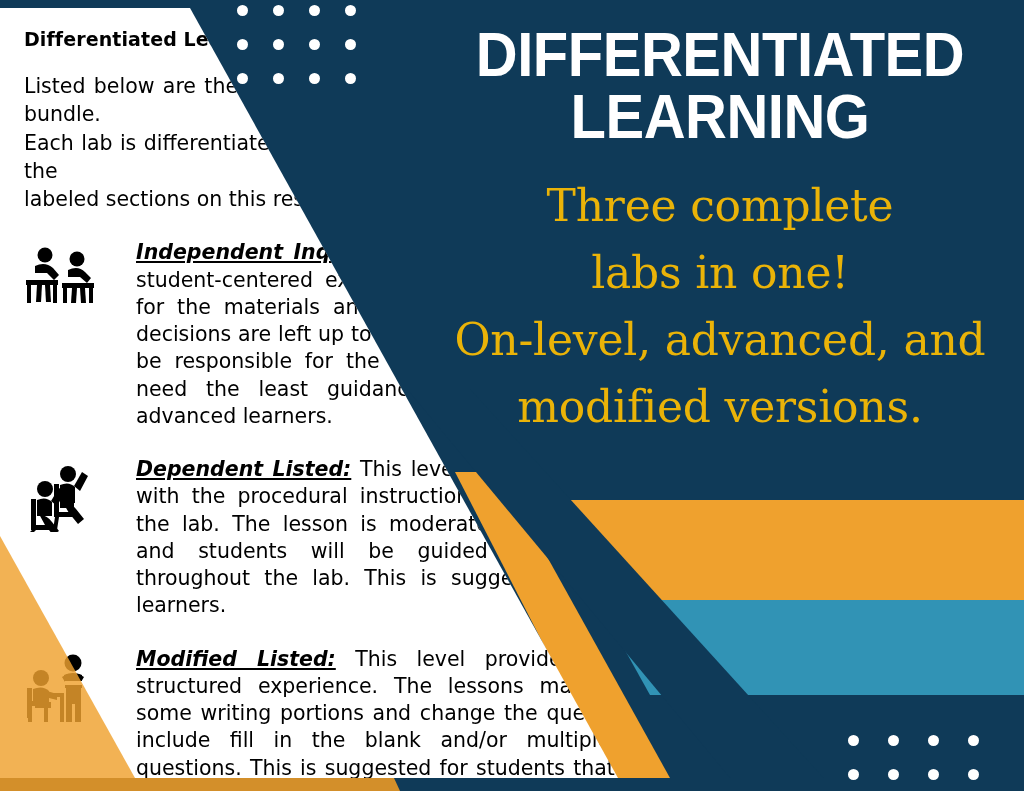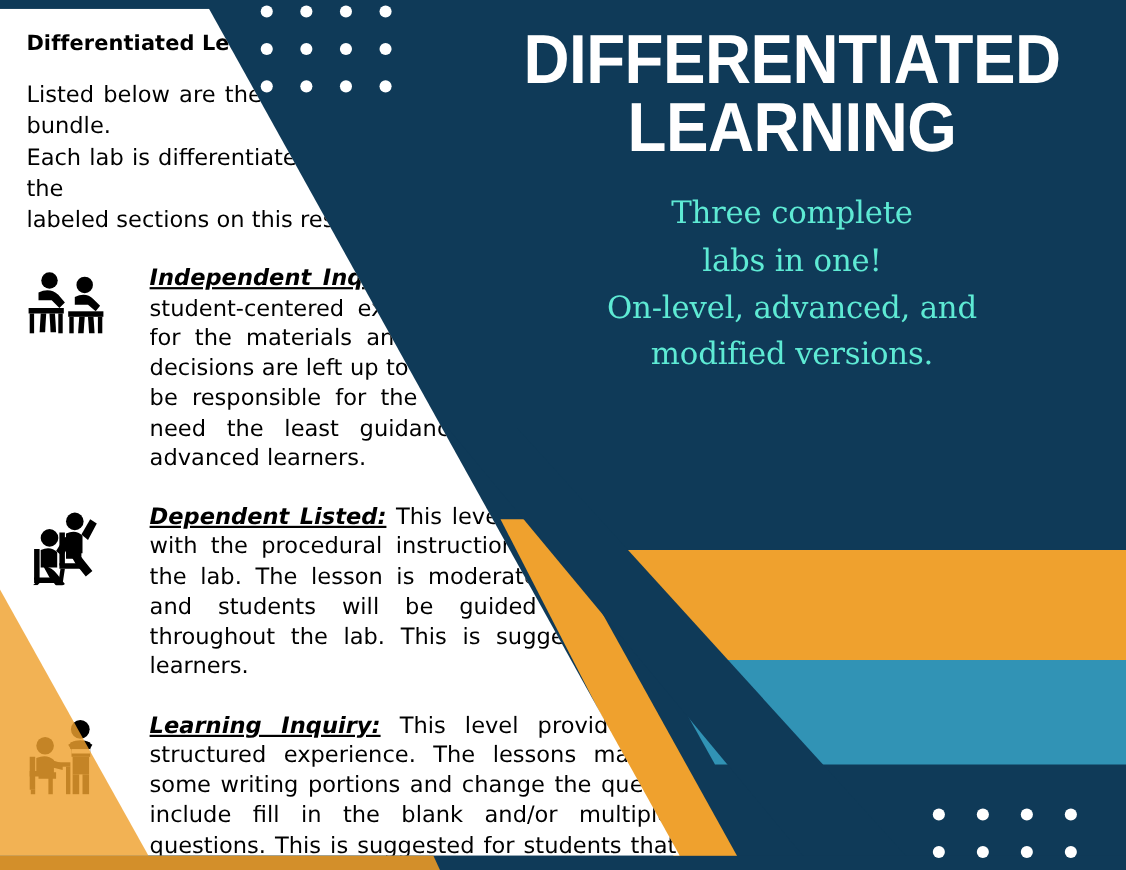--- a/index.html
+++ b/index.html
@@ -41,24 +41,24 @@
     font-weight:bold;
     font-size:63px;
     line-height:0.98;
     letter-spacing:-0.5px;
     transform:scaleX(0.92);
     transform-origin:center top;
     margin:0;
     white-space:pre-line;
   }
   #poster-subtitle{
-    color:#5eead4;
+    color:#eab308;
     font-family:"DejaVu Serif", serif;
     font-weight:400;
-    font-size:28px;
+    font-size:44px;
     line-height:1.52;
     margin:26px 0 0 0;
     white-space:pre-line;
     letter-spacing:-0.2px;
   }
 
   
   #sheet{
     position:absolute;
     left:0;top:0;
@@ -233,21 +233,21 @@
             <path d="M3 36 l5 0 0 30 -5 0 z"></path>
             <path d="M3 49 l20 0 0 5 -20 0 z"></path>
             <path d="M4 66 l4 0 0 4 -4 0 z"></path>
             <path d="M20 54 l4 0 0 16 -4 0 z"></path>
 
             <rect x="22" y="41" width="18" height="4"></rect>
             <rect x="36" y="45" width="4" height="25"></rect>
           </svg>
         </div>
         <div class="inquiry-text">
-          <span class="inquiry-term">Learning Inquiry:</span><span> This level provides the most structured experience. The lessons may eliminate some writing portions and change the questioning to include fill in the blank and/or multiple choice questions. This is suggested for students that require modifications.</span>
+          <span class="inquiry-term">Modified Listed:</span><span> This level provides the most structured experience. The lessons may eliminate some writing portions and change the questioning to include fill in the blank and/or multiple choice questions. This is suggested for students that require modifications.</span>
         </div>
       </div>
 
     </div>
   </div>
 
   <div id="orange-wedge">
     <svg width="1024" height="791" viewBox="0 0 1024 791" xmlns="http://www.w3.org/2000/svg">
       <polygon points="0,536 0,778 135,778" fill="#efa12e" opacity="0.82"></polygon>
       <polygon points="0,778 0,791 400,791 394,778" fill="#d38f2a"></polygon>

